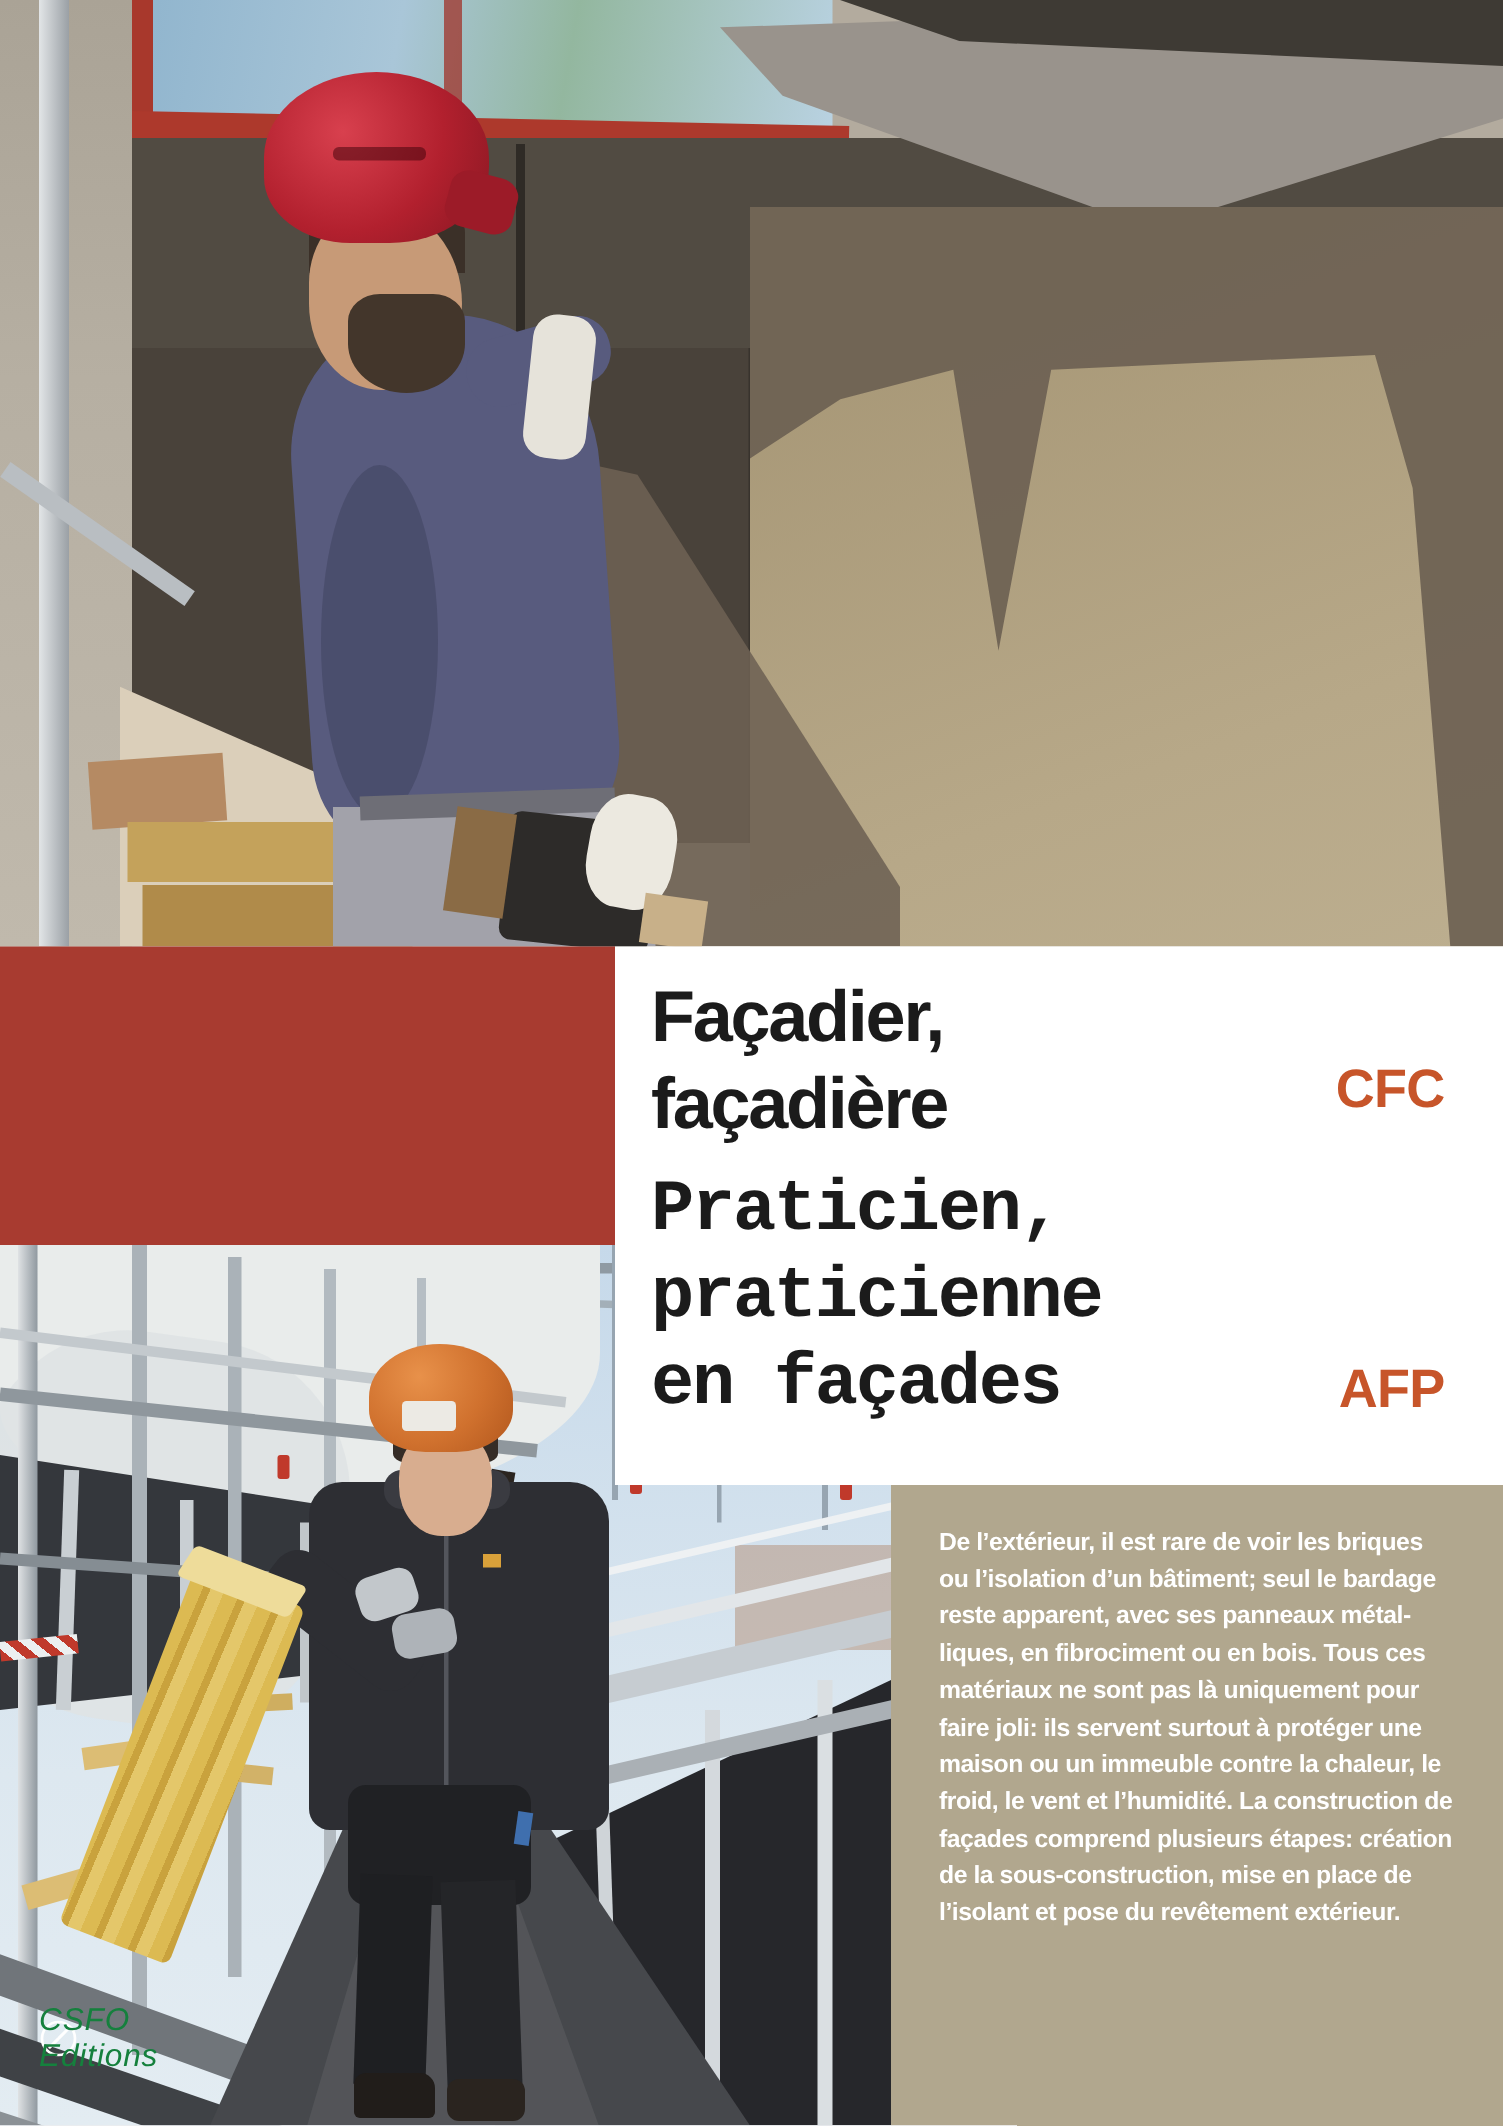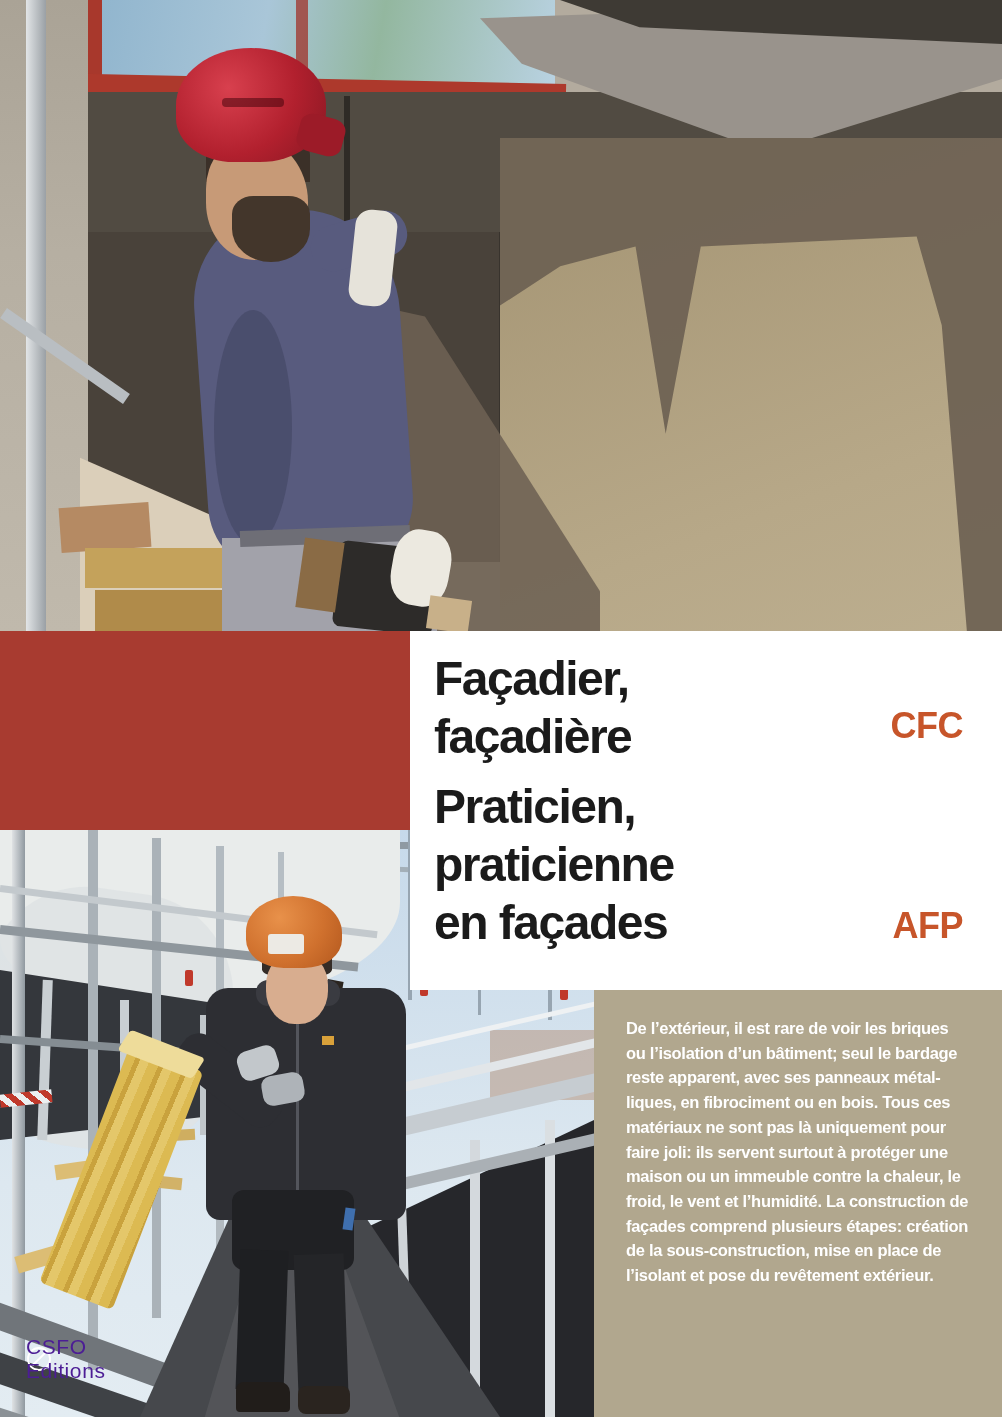--- a/index.html
+++ b/index.html
@@ -11,31 +11,31 @@
   .photo-top{left:0;top:0;width:1002px;height:631px;overflow:hidden;background:#b3ab9e;z-index:1;}
   .photo-bottom{left:0;top:830px;width:594px;height:587px;overflow:hidden;background:#c6d9ea;z-index:1;}
   .red-band{left:0;top:631px;width:410px;height:199px;background:var(--accent-red,#a83b30);z-index:2;}
   .white-block{left:410px;top:631px;width:592px;height:359px;background:#ffffff;z-index:3;}
   .tan-block{left:594px;top:990px;width:408px;height:427px;background:var(--tan,#b1a78e);z-index:3;}
 
   
   .title{white-space:pre;color:var(--title-black,#1b1b1b);font-weight:bold;
          font-size:48px;line-height:58px;letter-spacing:-1.5px;}
   .title-1{left:24px;top:19px;}
-  .title-2{left:24px;top:147px;}
+  .title-2{left:24px;top:147px;font-family:Liberation Mono, monospace;}
   .badge{color:var(--accent-orange,#c7552a);font-weight:bold;font-size:36px;line-height:36px;
          right:39px;letter-spacing:-0.5px;}
   .badge-cfc{top:77px;}
   .badge-afp{top:277px;}
   .desc{left:32px;top:26px;white-space:pre;color:#ffffff;font-weight:bold;
         font-size:16.5px;line-height:24.7px;letter-spacing:-0.3px;}
   .publisher{left:26px;top:1344px;height:30px;display:flex;align-items:center;gap:9px;z-index:5;
              position:absolute;color:#fff;}
   .publisher .icon{position:static;width:26px;height:26px;flex:0 0 auto;}
-  .publisher .name{position:static;font-size:21px;font-weight:400;letter-spacing:0.6px;color:#4c1d95;}
+  .publisher .name{position:static;font-size:21px;font-weight:400;letter-spacing:0.6px;color:#15803d;font-style:italic;}
 
   
   .p1-win{left:85px;top:0;width:470px;height:92px;
           background:linear-gradient(100deg,#8fb4cd,#a9c6d8 38%,#93b79f 62%,#b9d2e2);}
   .p1-mul1{left:86px;top:0;width:16px;height:92px;background:#a8382c;}
   .p1-mul2{left:296px;top:0;width:12px;height:92px;background:rgba(160,50,40,.75);}
   .p1-beam{left:-4px;top:78px;width:570px;height:20px;background:#ad392c;transform:rotate(1.2deg);}
   .p1-band{left:0;top:92px;width:1002px;height:148px;background:#514b42;}
   .p1-panels{left:85px;top:232px;width:420px;height:330px;background:#49423a;}
   .p1-paneledge{left:499px;top:232px;width:5px;height:330px;background:#38332d;}

